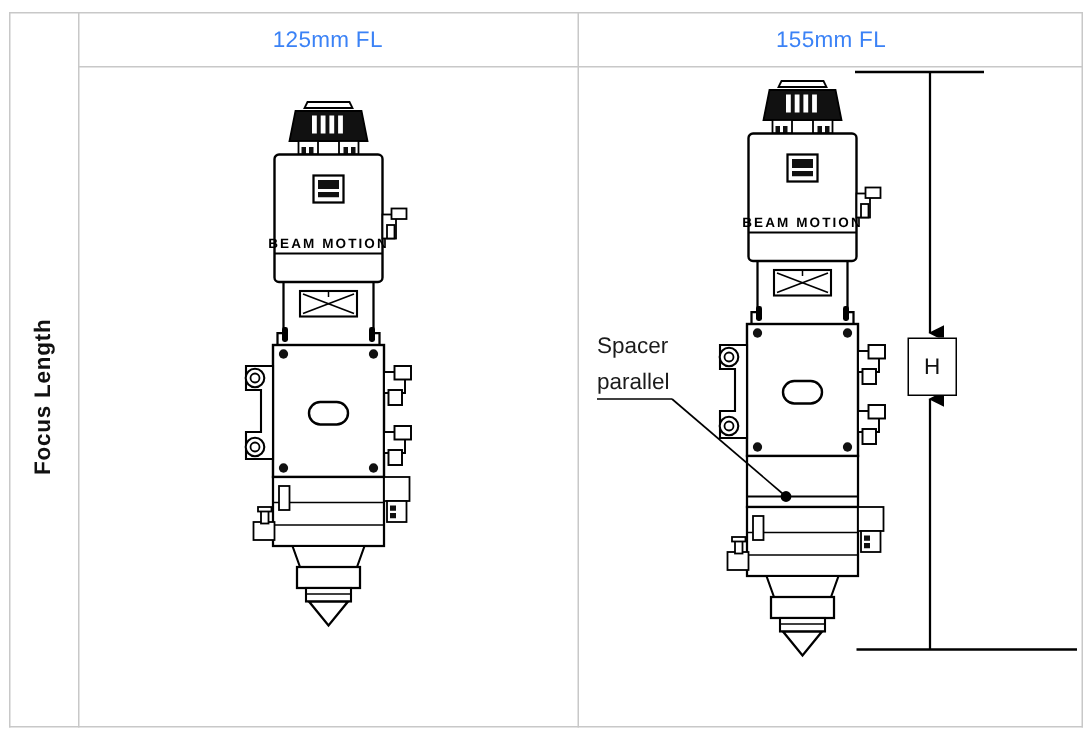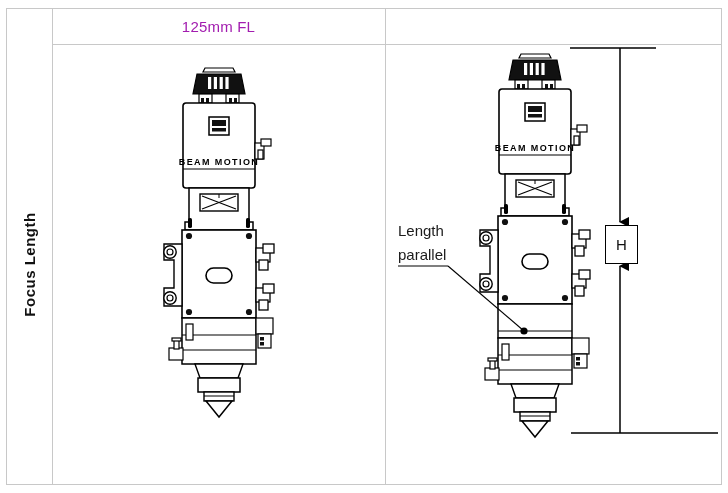--- a/index.html
+++ b/index.html
@@ -16,21 +16,21 @@
   
   .tbl-border{position:absolute;background:#c8c8c8;}
   .tbl-border.h{height:1px;}
   .tbl-border.v{width:1px;}
 
   
   .col-header{
     position:absolute;
     top:8px;height:36px;
     display:flex;align-items:center;justify-content:center;
-    font-size:15px;color:#a21caf;letter-spacing:.2px;
+    font-size:15px;color:#3b82f6;letter-spacing:.2px;
     white-space:nowrap;
   }
   #hdr-125{left:52px;width:333px;}
   #hdr-155{left:386px;width:336px;}
 
   
   #row-label{
     position:absolute;left:6px;top:44px;width:46px;height:441px;
     display:flex;align-items:center;justify-content:center;
   }
@@ -66,20 +66,23 @@
   <div class="tbl-border h" style="left:6px;top:8px;width:716px;"></div>
   <div class="tbl-border h" style="left:52px;top:44px;width:670px;"></div>
   <div class="tbl-border h" style="left:6px;top:484px;width:716px;"></div>
   <div class="tbl-border v" style="left:6px;top:8px;height:477px;"></div>
   <div class="tbl-border v" style="left:52px;top:8px;height:477px;"></div>
   <div class="tbl-border v" style="left:385px;top:8px;height:477px;"></div>
   <div class="tbl-border v" style="left:721px;top:8px;height:477px;"></div>
 
   <div class="col-header" id="hdr-125">
     <span>125mm FL</span>
+  </div>
+  <div class="col-header" id="hdr-155">
+    <span>155mm FL</span>
   </div>
 
   <div id="row-label">
     <span>Focus  Length</span>
   </div>
 
   <svg class="draw" viewBox="0 0 728 493">
     <defs>
 
       <g id="head-top">
@@ -209,20 +212,20 @@
     </g>
 
     <g>
       <line x1="570" y1="48" x2="656" y2="48" stroke="#000" stroke-width="1.6"></line>
       <line x1="571" y1="433" x2="718" y2="433" stroke="#000" stroke-width="1.6"></line>
       <line x1="620" y1="48" x2="620" y2="222" stroke="#000" stroke-width="1.5" marker-end="url(#arrow-down)"></line>
       <line x1="620" y1="433" x2="620" y2="266" stroke="#000" stroke-width="1.5" marker-end="url(#arrow-up)"></line>
     </g>
   </svg>
 
-  <div class="anno" id="anno-spacer">Length</div>
+  <div class="anno" id="anno-spacer">Spacer</div>
   <div class="anno" id="anno-parallel">parallel</div>
 
   <div id="h-box">
     <span>H</span>
   </div>
 
 </div>
 
 </body></html>

